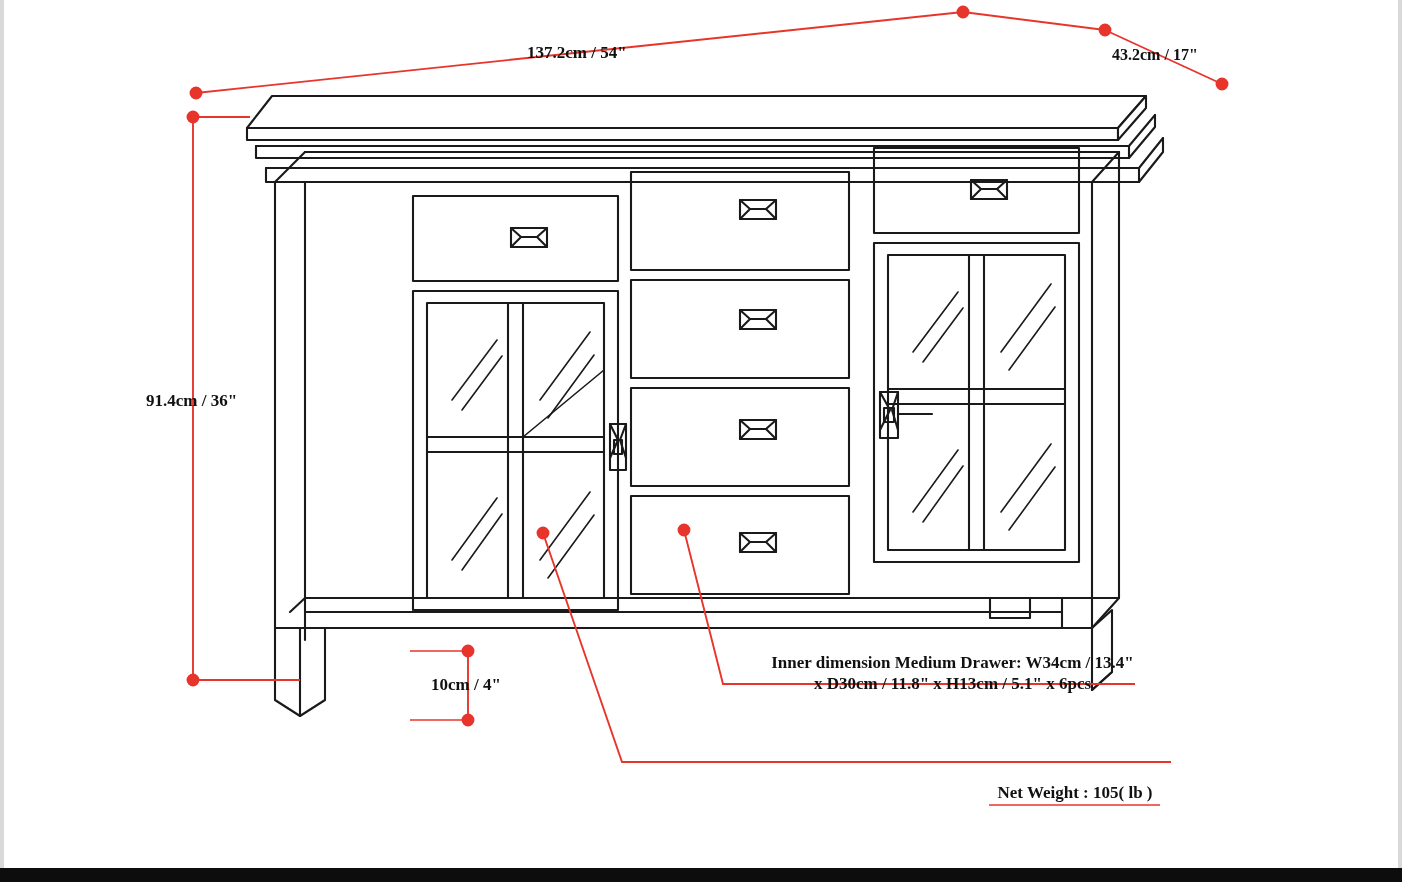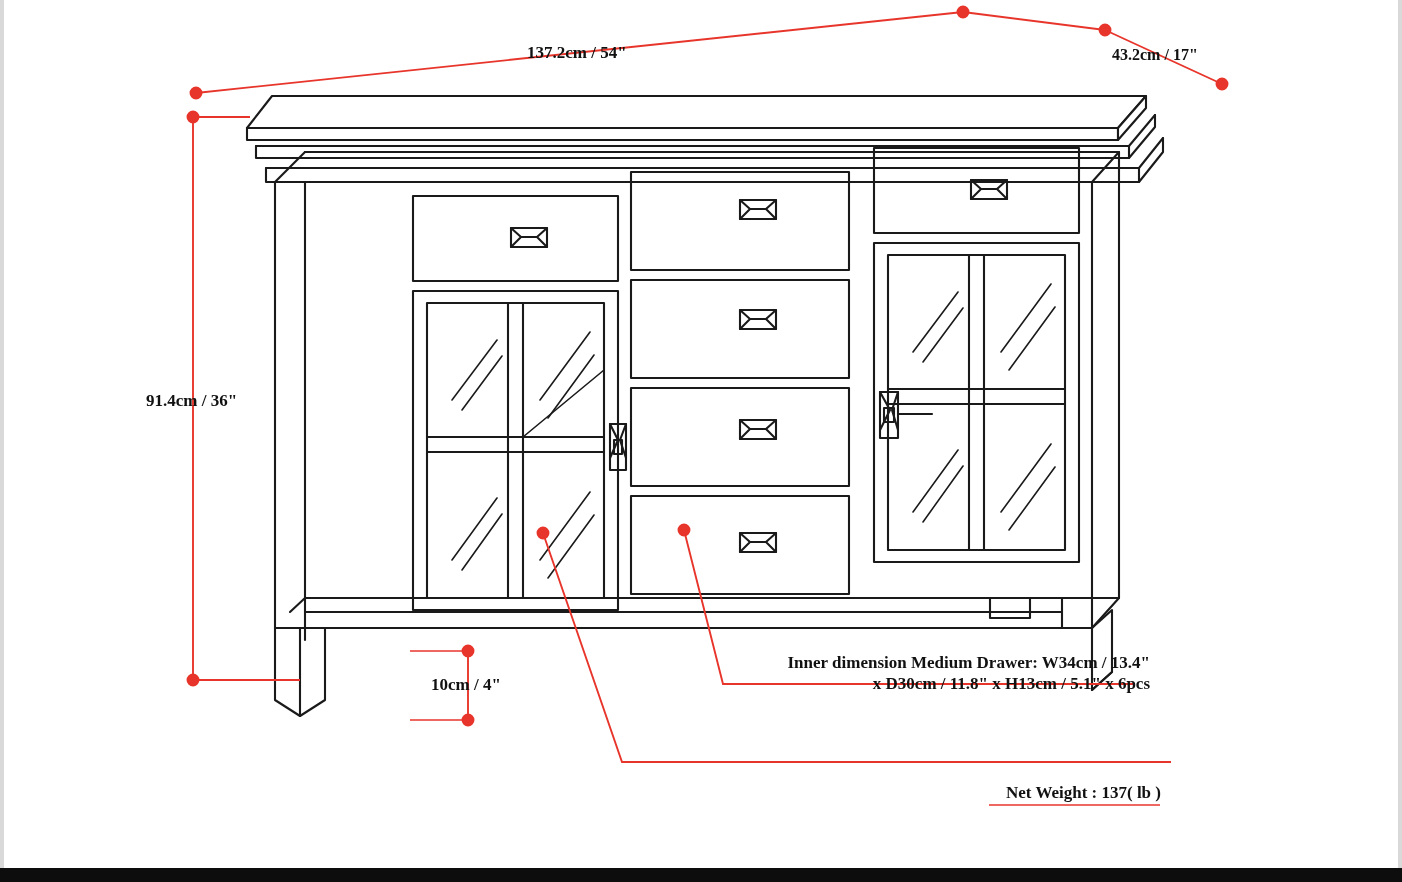--- a/index.html
+++ b/index.html
@@ -56,21 +56,21 @@
     color: #111111;
     font-family: "Liberation Serif", serif;
     font-weight: bold;
     white-space: nowrap;
   }
   .note {
     position: absolute;
     color: #111111;
     font-family: "Liberation Serif", serif;
     font-weight: bold;
-    text-align: right;
+    text-align: center;
     white-space: nowrap;
     line-height: 1.25;
   }
   .note span { display: block; }
 </style>
 </head>
 <body>
 
 <div id="page">
 
@@ -283,19 +283,19 @@
     <div class="dim-label" style="left:146px; top:391px; font-size:17px;">91.4cm / 36"</div>
     <div class="dim-label" style="left:431px; top:675px; font-size:17px;">10cm / 4"</div>
 
     <div class="note" style="left:755px; top:652px; width:395px; font-size:17px;">
       <span>Inner dimension Medium Drawer: W34cm / 13.4"</span>
       <span>x D30cm / 11.8" x H13cm / 5.1" x 6pcs</span>
     </div>
 
 
     <div class="note" style="left:989px; top:782px; width:172px; font-size:17px;">
-      <span>Net Weight : 137( lb )</span>
+      <span>Net Weight : 105( lb )</span>
     </div>
 
   </div>
 
   <div class="bottom-bar"></div>
 </div>
 
 </body></html>

